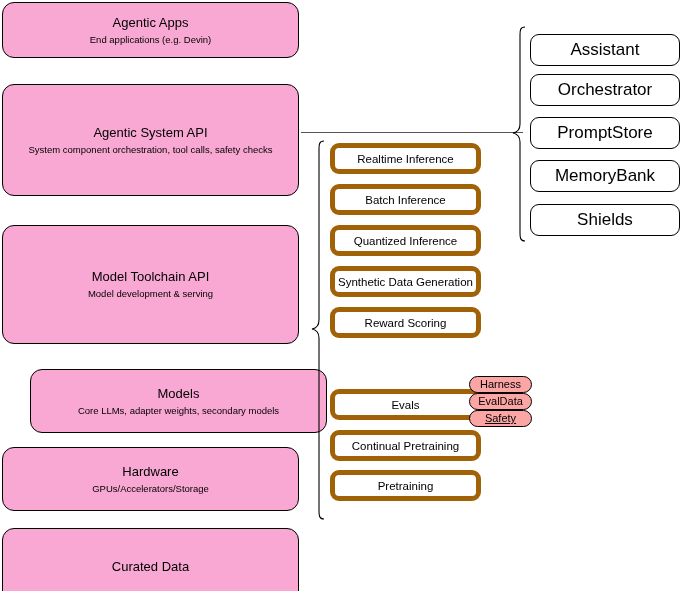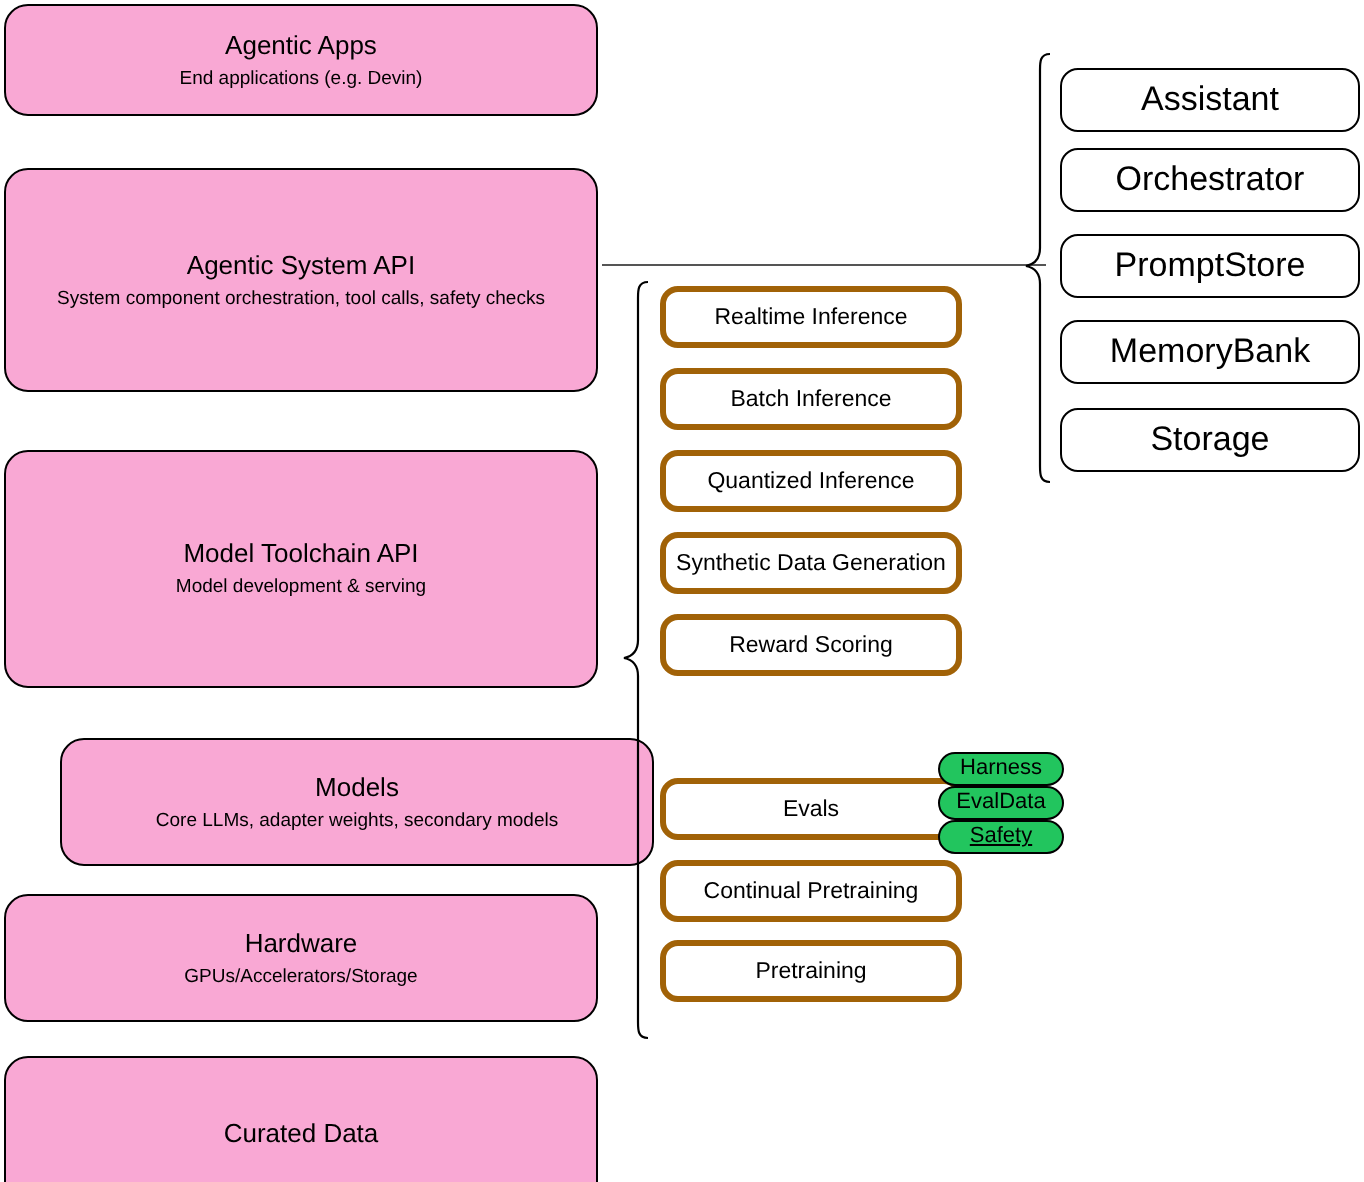--- a/index.html
+++ b/index.html
@@ -51,21 +51,21 @@
   
   .layer-box { left: 2px; width: 297px; }
 
   
   .mid-box {
     position: absolute;
     left: 330px;
     width: 151px;
     height: 31px;
     box-sizing: border-box;
-    border: 3px solid #a16207;
+    border: 5px solid #a16207;
     border-radius: 9px;
     background: #ffffff;
     display: flex;
     align-items: center;
     justify-content: center;
   }
   .mid-box span {
     font-size: 11.5px;
     line-height: 14px;
     white-space: nowrap;
@@ -93,21 +93,21 @@
 
   
   .tag {
     position: absolute;
     left: 469px;
     width: 63px;
     height: 17px;
     box-sizing: border-box;
     border: 1px solid #000000;
     border-radius: 9px;
-    background: #22c55e;
+    background: #fca5a5;
     display: flex;
     align-items: center;
     justify-content: center;
     z-index: 5;
   }
   .tag span {
     font-size: 11px;
     line-height: 13px;
     white-space: nowrap;
   }
@@ -215,16 +215,16 @@
   <div class="right-box" style="top:74px;">
     <span>Orchestrator</span>
   </div>
   <div class="right-box" style="top:117px;">
     <span>PromptStore</span>
   </div>
   <div class="right-box" style="top:160px;">
     <span>MemoryBank</span>
   </div>
   <div class="right-box" style="top:204px;">
-    <span>Storage</span>
+    <span>Shields</span>
   </div>
 
 </div>
 
 </body></html>

